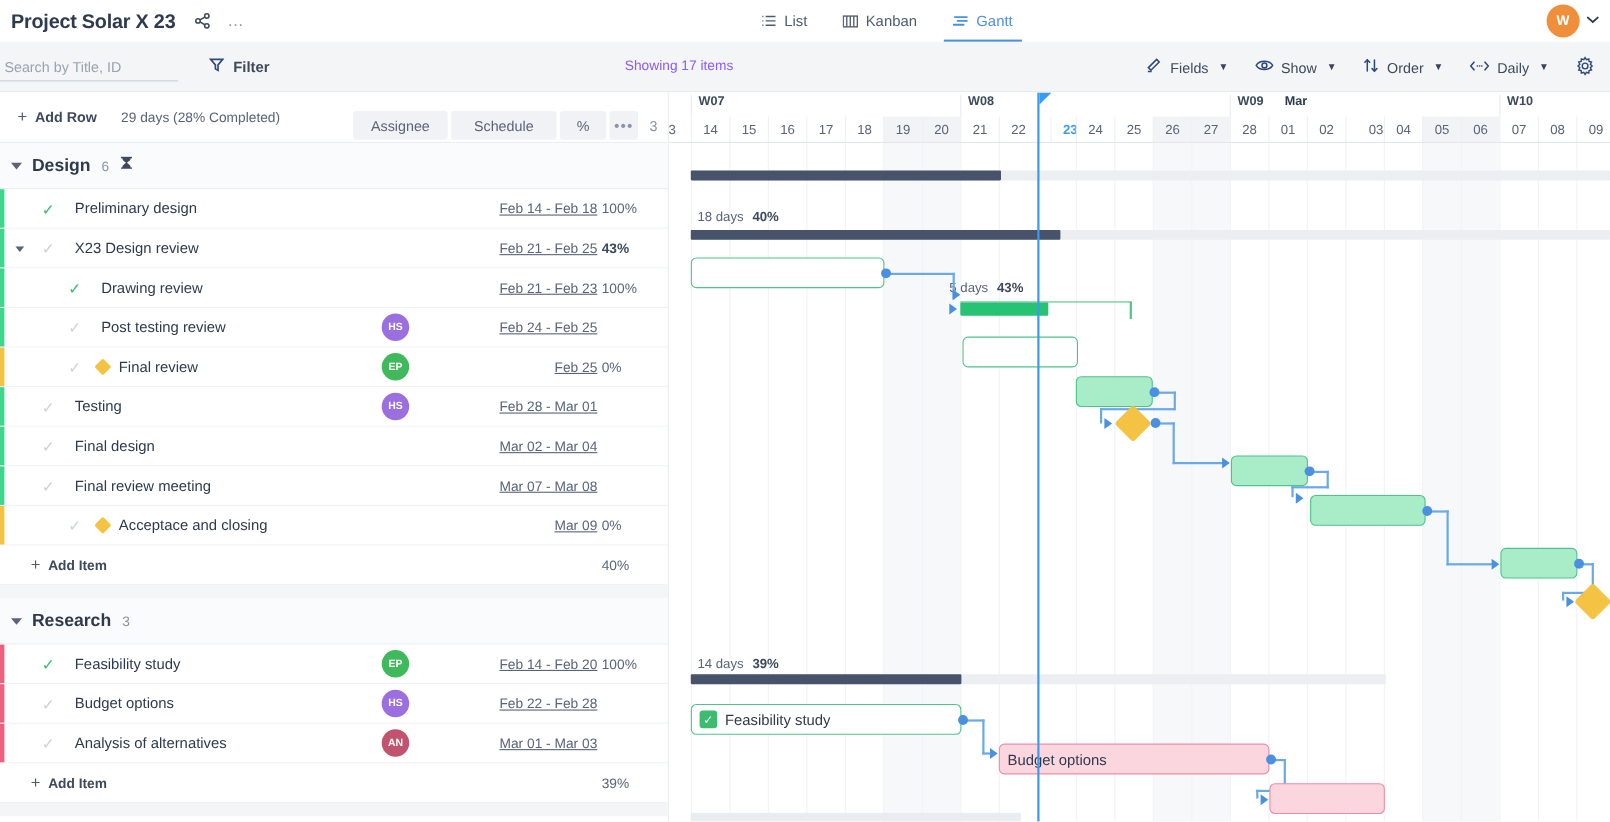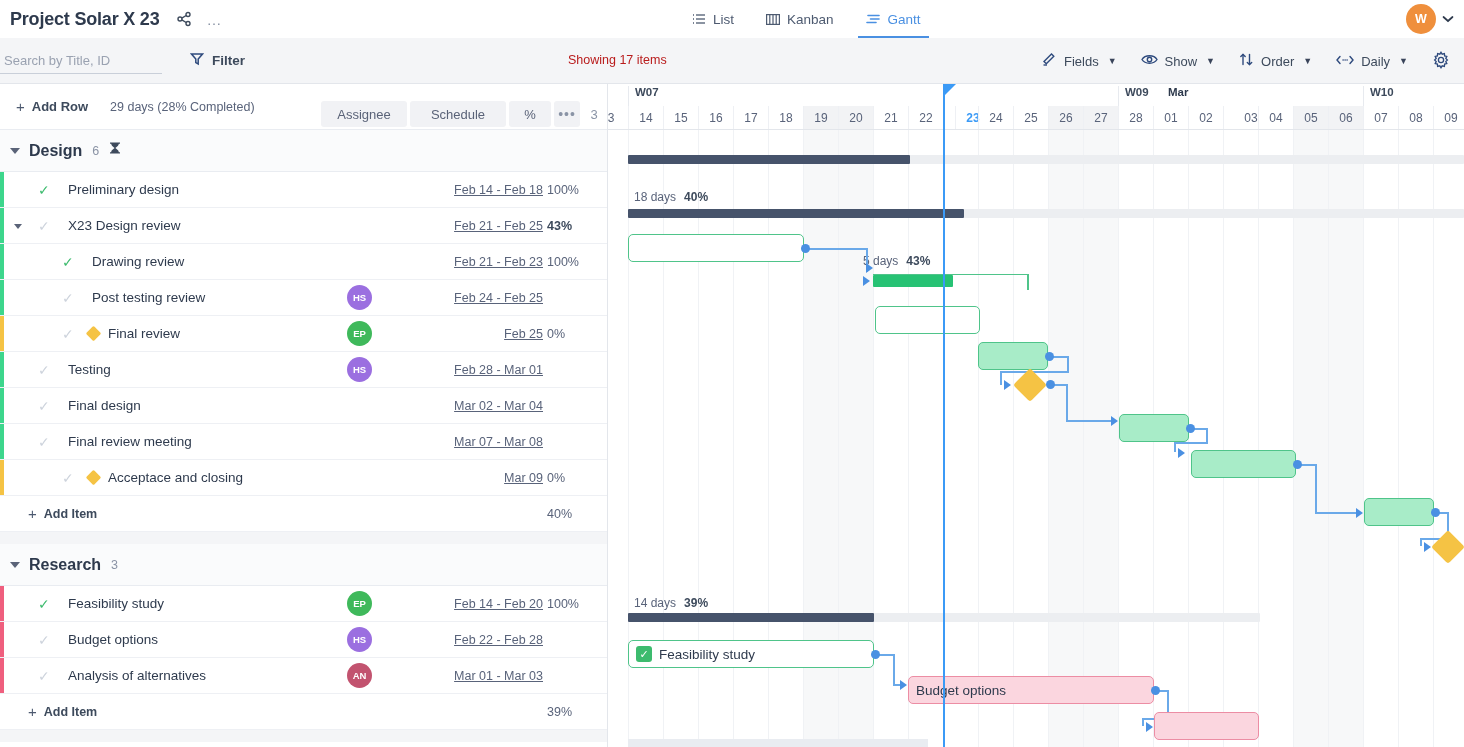--- a/index.html
+++ b/index.html
@@ -69,21 +69,21 @@
     padding: 0 4px;
   }
   .search-box::placeholder { color: #9aa2b1; }
   .filter-btn {
     display: flex; align-items: center; gap: 8px;
     margin-left: 28px; cursor: pointer; color: #3d4a5c;
     font-size: 13.5px; font-weight: 700;
   }
   .showing {
     position: absolute; left: 568px; top: 15px;
-    color: #b91c1c; font-size: 12.5px;
+    color: #8b5cf6; font-size: 12.5px;
   }
   .tb-right {
     position: absolute; right: 8px; top: 0; height: 46px;
     display: flex; align-items: center; gap: 0;
   }
   .tb-item {
     display: flex; align-items: center; gap: 7px;
     padding: 0 12px; cursor: pointer; color: #3d4a5c; font-size: 13px;
   }
   .tb-item .cv { font-size: 9px; color: #39445a; margin-left: 2px; }
@@ -572,20 +572,21 @@
     </div>
 
     <div class="grp-gap"></div>
   </div>
 
   <div class="gantt">
 
     <div class="gh">
 
       <div class="wk-cell" style="left:20px; width:245px;">W07</div>
+      <div class="wk-cell" style="left:265px; width:245px;">W08</div>
       <div class="wk-cell" style="left:510px; width:245px;">W09</div>
       <div class="mon-cell" style="left:560px;">Mar</div>
       <div class="wk-cell" style="left:755px; width:101px;">W10</div>
 
       <div id="day-cells">
           <div class="day-cell" style="left: -15px;">3</div>
           <div class="day-cell" style="left: 20px;">14</div>
           <div class="day-cell" style="left: 55px;">15</div>
           <div class="day-cell" style="left: 90px;">16</div>
           <div class="day-cell" style="left: 125px;">17</div>

